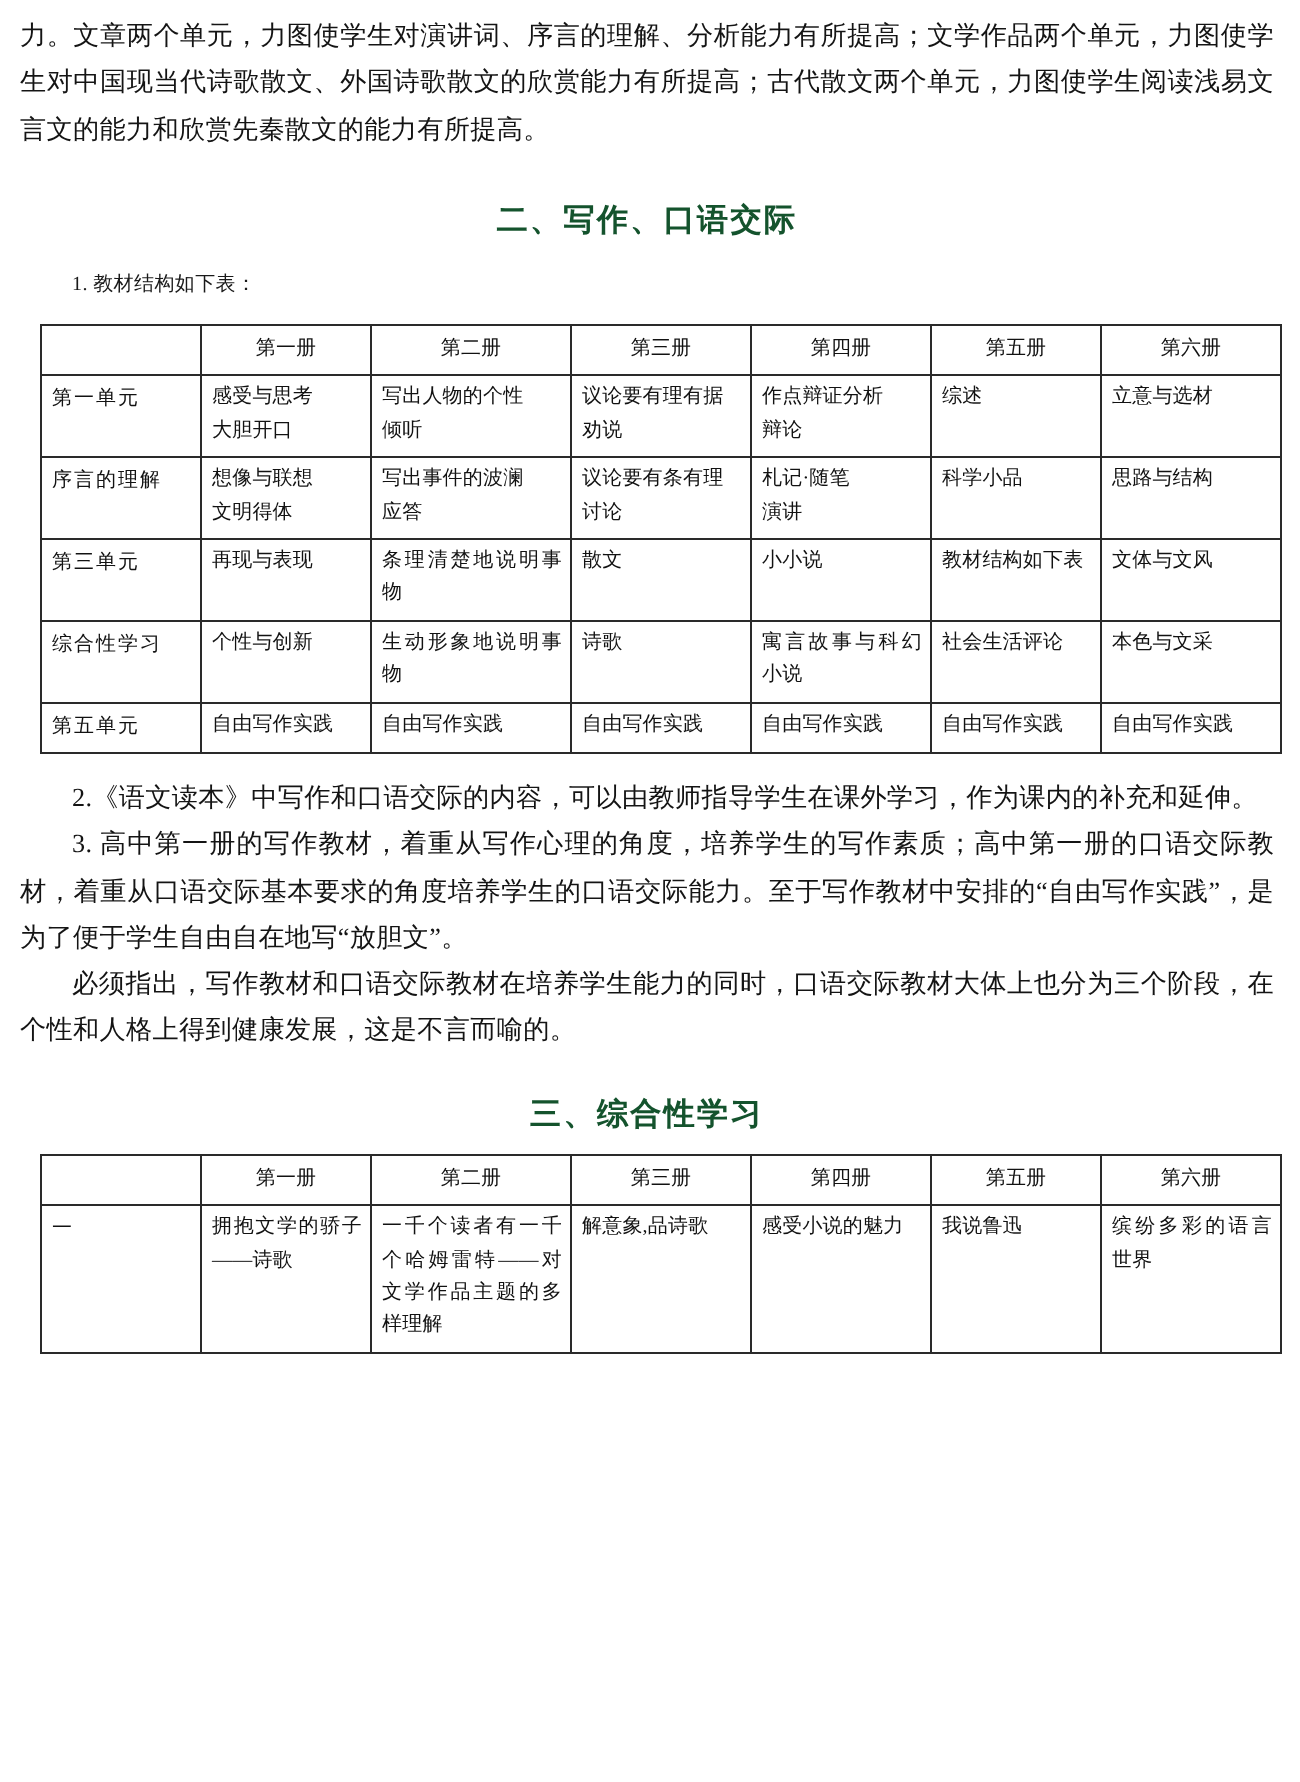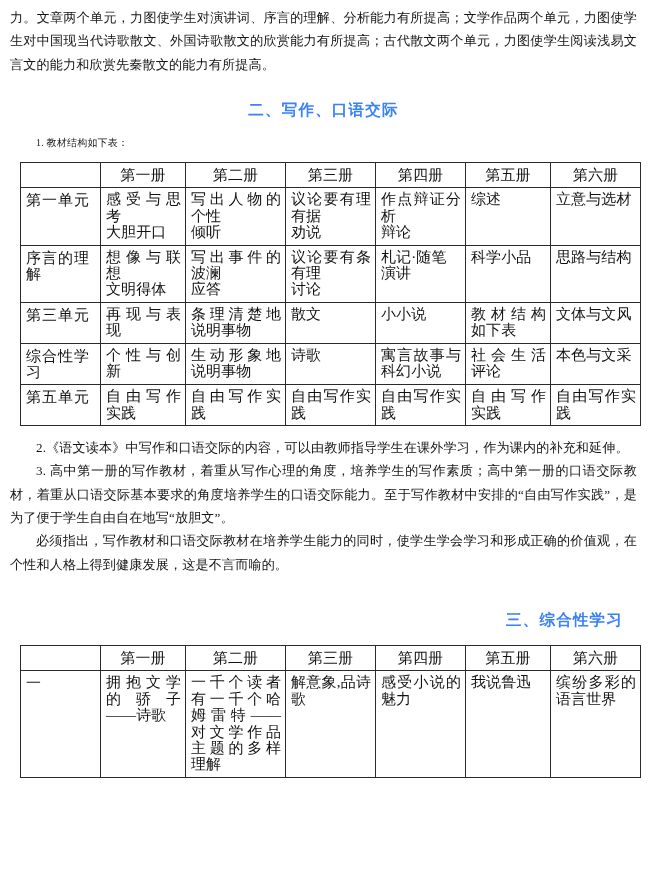--- a/index.html
+++ b/index.html
@@ -38,40 +38,40 @@
     text-indent: 26px;
   }
 
   
   .section-heading {
     text-align: center;
     font-size: 15.5px;
     font-weight: bold;
     font-family: "DejaVu Sans", "Liberation Sans", sans-serif;
     letter-spacing: 1.2px;
-    color: #3b82f6;
+    color: #14532d;
   }
   .h-二 { margin: 24px 0 0 0; }
-  .h-三 { margin: 14px; text-align: right; }
+  .h-三 { margin: 0; }
 
   .numbered-line {
     margin: 0;
     font-size: 10px;
     line-height: 23px;
     text-indent: 26px;
     letter-spacing: 0.2px;
   }
 
   
   table.struct {
     border-collapse: collapse;
     width: 620px;
     margin: 0 0 0 10px;
     table-layout: fixed;
-    font-size: 15px;
+    font-size: 10px;
     line-height: 16.4px;
     color: #121212;
   }
   table.struct td,
   table.struct th {
     border: 1px solid #2a2a2a;
     vertical-align: top;
     padding: 3px 4px 4px 5px;
     font-weight: normal;
     box-sizing: border-box;
@@ -199,21 +199,21 @@
           <td class="body-cell">自由写作实践</td>
         </tr>
       </tbody>
     </table>
   </div>
 
   <div class="spacer-sm"></div>
 
   <p class="para indent">2.《语文读本》中写作和口语交际的内容，可以由教师指导学生在课外学习，作为课内的补充和延伸。</p>
   <p class="para indent">3. 高中第一册的写作教材，着重从写作心理的角度，培养学生的写作素质；高中第一册的口语交际教材，着重从口语交际基本要求的角度培养学生的口语交际能力。至于写作教材中安排的“自由写作实践”，是为了便于学生自由自在地写“放胆文”。</p>
-  <p class="para indent">必须指出，写作教材和口语交际教材在培养学生能力的同时，使学生学会学习和形成正确的价值观，在个性和人格上得到健康发展，这是不言而喻的。</p>
+  <p class="para indent">必须指出，写作教材和口语交际教材在培养学生能力的同时，口语交际教材大体上也分为三个阶段，在个性和人格上得到健康发展，这是不言而喻的。</p>
 
   <div class="spacer-md"></div>
 
   <div class="section-heading h-三">三、综合性学习</div>
 
   <div class="t2-wrap">
     <table class="struct">
       <colgroup>
         <col class="c0">
           <col class="c1">

